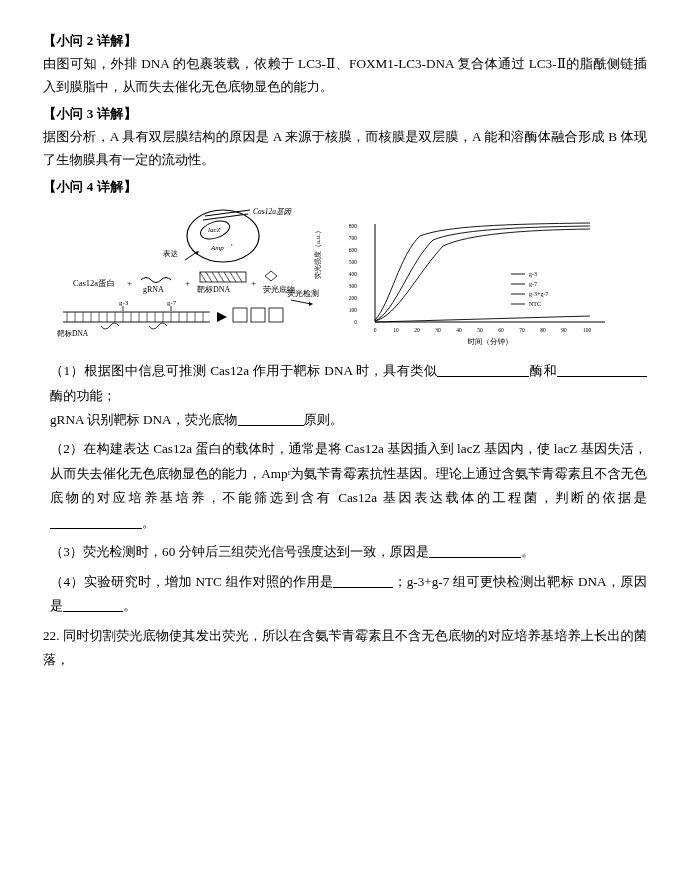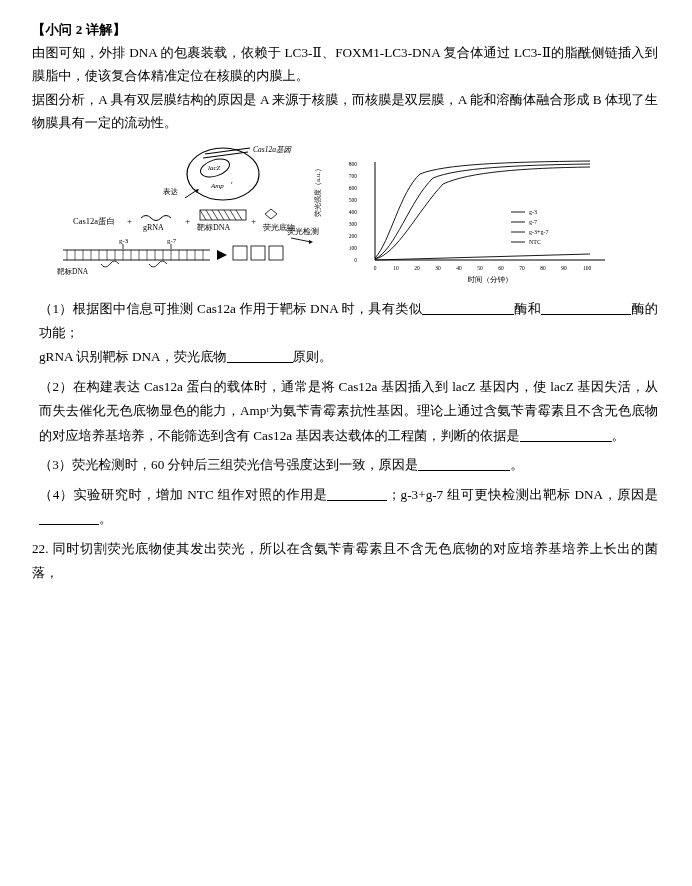--- a/index.html
+++ b/index.html
@@ -11,21 +11,21 @@
     width: 692px;
     height: 886px;
     font-family: "Liberation Serif", "DejaVu Serif", serif;
     color: #000000;
     overflow: hidden;
   }
   .page {
     position: relative;
     width: 692px;
     height: 886px;
-    padding: 4px;
+    padding: 15px;
     box-sizing: border-box;
   }
   .content {
     padding: 10px 30px 0 28px;
   }
   .bracket-head {
     font-size: 13.2px;
     font-weight: bold;
     line-height: 1.5;
     margin: 6px 0 2px 0;
@@ -94,24 +94,26 @@
   }
   .fig-svg { display:block; }
 </style>
 </head>
 <body>
 
 <div class="page">
   <div class="content">
 
     <div class="bracket-head">【小问 2 详解】</div>
-    <p class="para">由图可知，外排 DNA 的包裹装载，依赖于 LC3-Ⅱ、FOXM1-LC3-DNA 复合体通过 LC3-Ⅱ的脂酰侧链插入到膜脂中，使该复合体精准定位在核膜的内膜上。</p>
-
+    <p class="para">由图可知，外排 DNA 的包裹装载，依赖于 LC3-Ⅱ、FOXM1-LC3-DNA 复合体通过 LC3-Ⅱ的脂酰侧链插入到膜脂中，从而失去催化无色底物显色的能力。</p>
+
+    <div class="bracket-head">【小问 3 详解】</div>
     <p class="para">据图分析，A 具有双层膜结构的原因是 A 来源于核膜，而核膜是双层膜，A 能和溶酶体融合形成 B 体现了生物膜具有一定的流动性。</p>
 
+    <div class="bracket-head">【小问 4 详解】</div>
 
     <div class="q-block">
 
       <div class="figure-wrap">
         <svg class="fig-svg" width="600" height="150" viewBox="0 0 600 150" xmlns="http://www.w3.org/2000/svg">
 
           <g>
             <ellipse cx="178" cy="32" rx="36" ry="26" fill="none" stroke="#000" stroke-width="1.2"></ellipse>
             <ellipse cx="170" cy="26" rx="15" ry="8" fill="none" stroke="#000" stroke-width="1" transform="rotate(-18 170 26)"></ellipse>
             <text x="163" y="28" font-size="7" font-style="italic" font-family="Liberation Serif, serif">lacZ</text>

